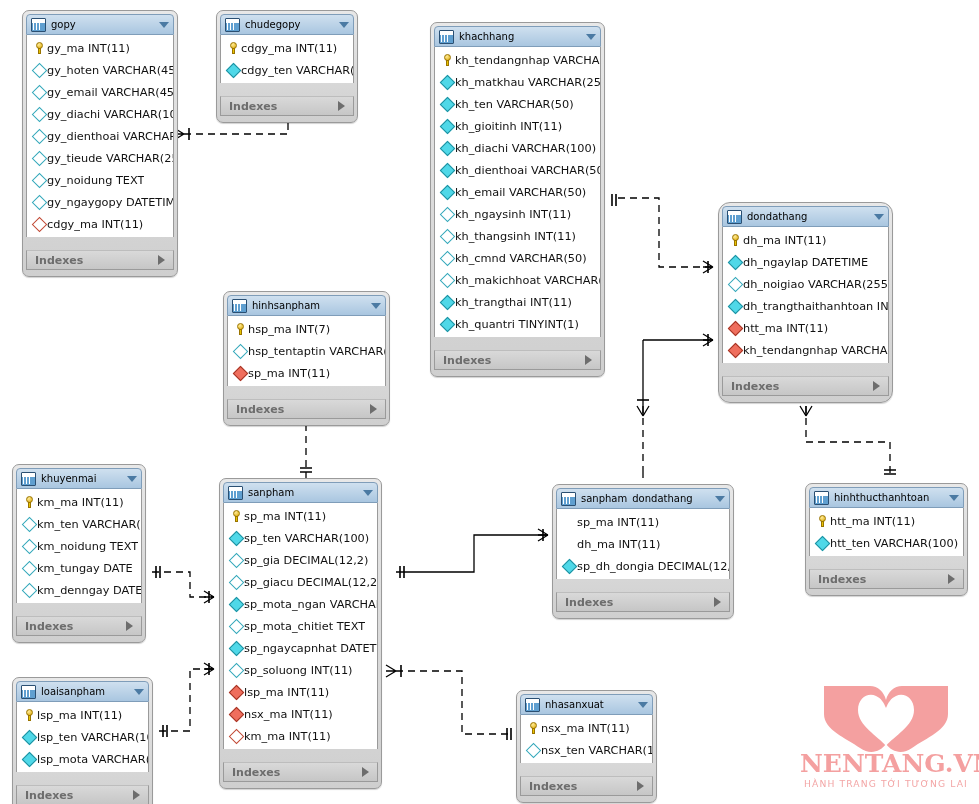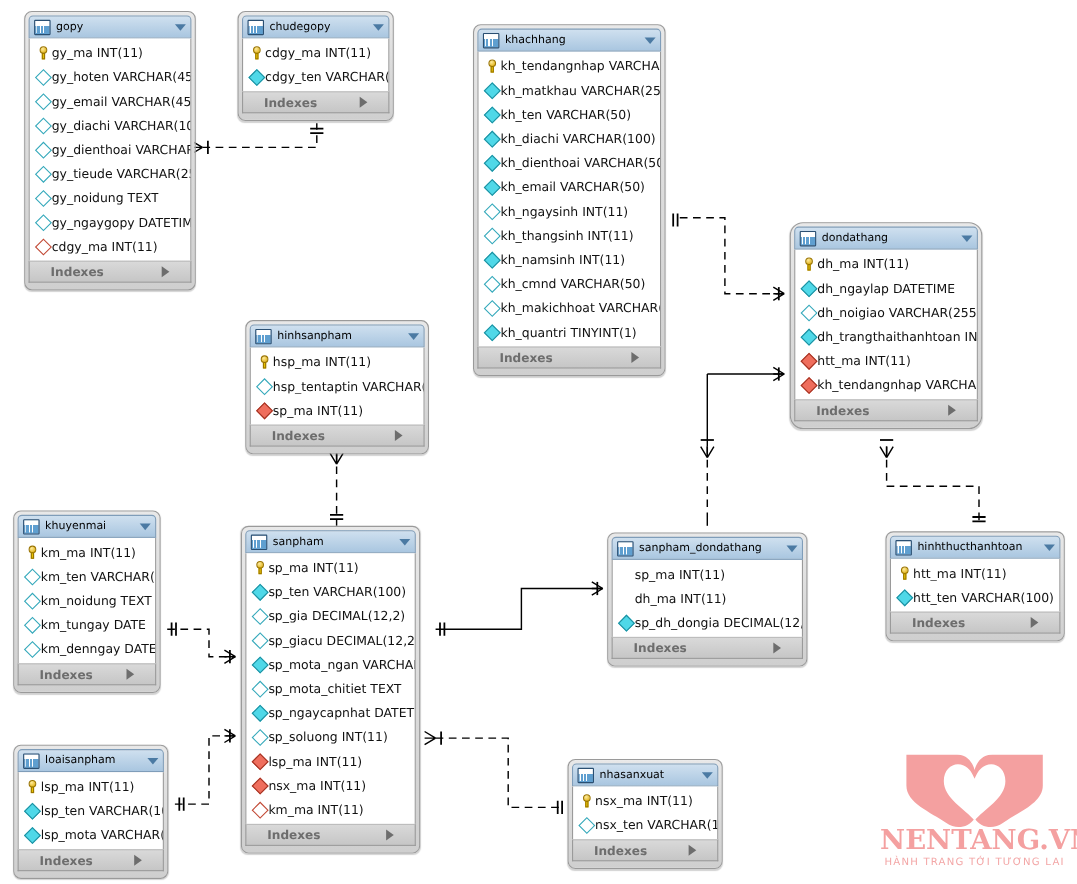--- a/index.html
+++ b/index.html
@@ -83,22 +83,23 @@
   .dia{width:11px;height:11px;transform:rotate(45deg);box-sizing:border-box;}
   .dia.cyan-f{background:#4fd8e8;border:1px solid #1d8fa0;}
   .dia.cyan-o{background:#ffffff;border:1px solid #35a9bb;}
   .dia.red-f{background:#ef6e5d;border:1px solid #a33323;}
   .dia.red-o{background:#ffffff;border:1px solid #c24a36;}
 
   .tbl-idx{
     height:20px;
     border:1px solid #9a9a9a;border-top:1px solid #bdbdbd;
     background:linear-gradient(#d9d9d9,#c6c6c6);
-    display:flex;align-items:center;padding:0 19px;
+    display:flex;align-items:center;padding:0 8px;
     box-sizing:border-box;
+    margin-top:13px;
   }
   .idx-label{font-size:11px;color:#6d6d6d;font-weight:bold;flex:1 1 auto;}
   .idx-arrow{width:0;height:0;border-top:5px solid transparent;border-bottom:5px solid transparent;border-left:7px solid #6d6d6d;}
 
   
   #logo{position:absolute;left:800px;top:686px;width:172px;height:112px;}
   #logo .mark{position:absolute;left:22px;top:0;width:128px;height:66px;}
   #logo .wmtext{
     position:absolute;left:0;top:64px;width:172px;text-align:center;
     font-family:"DejaVu Serif","Liberation Serif",serif;
@@ -308,20 +309,26 @@
           <div class="fld">
             <span class="gl">
               <span class="dia cyan-f"></span>
             </span>
             <span class="txt">kh_ten VARCHAR(50)</span>
           </div>
           <div class="fld">
             <span class="gl">
               <span class="dia cyan-f"></span>
             </span>
+            <span class="txt">kh_gioitinh INT(11)</span>
+          </div>
+          <div class="fld">
+            <span class="gl">
+              <span class="dia cyan-f"></span>
+            </span>
             <span class="txt">kh_diachi VARCHAR(100)</span>
           </div>
           <div class="fld">
             <span class="gl">
               <span class="dia cyan-f"></span>
             </span>
             <span class="txt">kh_dienthoai VARCHAR(50)</span>
           </div>
           <div class="fld">
             <span class="gl">
@@ -336,40 +343,40 @@
             <span class="txt">kh_ngaysinh INT(11)</span>
           </div>
           <div class="fld">
             <span class="gl">
               <span class="dia cyan-o"></span>
             </span>
             <span class="txt">kh_thangsinh INT(11)</span>
           </div>
           <div class="fld">
             <span class="gl">
-              <span class="dia cyan-f"></span>
-            </span>
-            <span class="txt">kh_namsinh INT(11)</span>
-          </div>
-          <div class="fld">
-            <span class="gl">
               <span class="dia cyan-o"></span>
             </span>
             <span class="txt">kh_cmnd VARCHAR(50)</span>
           </div>
           <div class="fld">
             <span class="gl">
               <span class="dia cyan-o"></span>
             </span>
             <span class="txt">kh_makichhoat VARCHAR(100)</span>
           </div>
           <div class="fld">
             <span class="gl">
               <span class="dia cyan-f"></span>
             </span>
+            <span class="txt">kh_trangthai INT(11)</span>
+          </div>
+          <div class="fld">
+            <span class="gl">
+              <span class="dia cyan-f"></span>
+            </span>
             <span class="txt">kh_quantri TINYINT(1)</span>
           </div>
         </div>
         <div class="tbl-idx">
           <span class="idx-label">Indexes</span>
           <span class="idx-arrow"></span>
         </div>
       </div>
       <div class="tbl" style="left: 718px; top: 202px; width: 175px; border-radius: 12px;">
         <div class="tbl-hdr">
@@ -424,21 +431,21 @@
         <div class="tbl-hdr">
           <span class="tbl-ico"></span>
           <span class="tbl-name">hinhsanpham</span>
           <span class="caret"></span>
         </div>
         <div class="tbl-body">
           <div class="fld">
             <span class="gl">
               <span class="key"></span>
             </span>
-            <span class="txt">hsp_ma INT(11)</span>
+            <span class="txt">hsp_ma INT(7)</span>
           </div>
           <div class="fld">
             <span class="gl">
               <span class="dia cyan-o"></span>
             </span>
             <span class="txt">hsp_tentaptin VARCHAR(255)</span>
           </div>
           <div class="fld">
             <span class="gl">
               <span class="dia red-f"></span>

